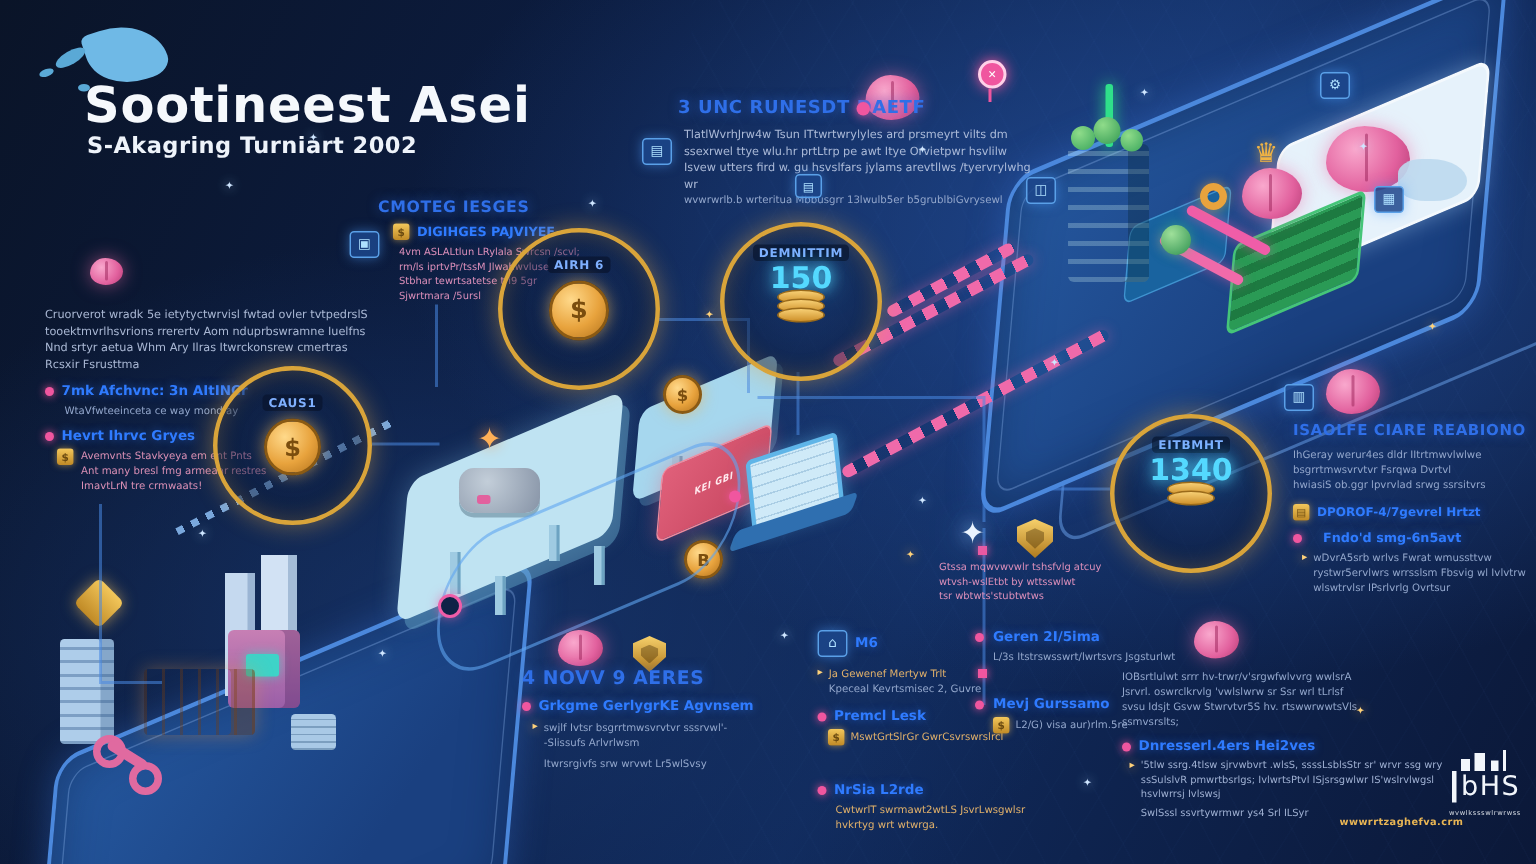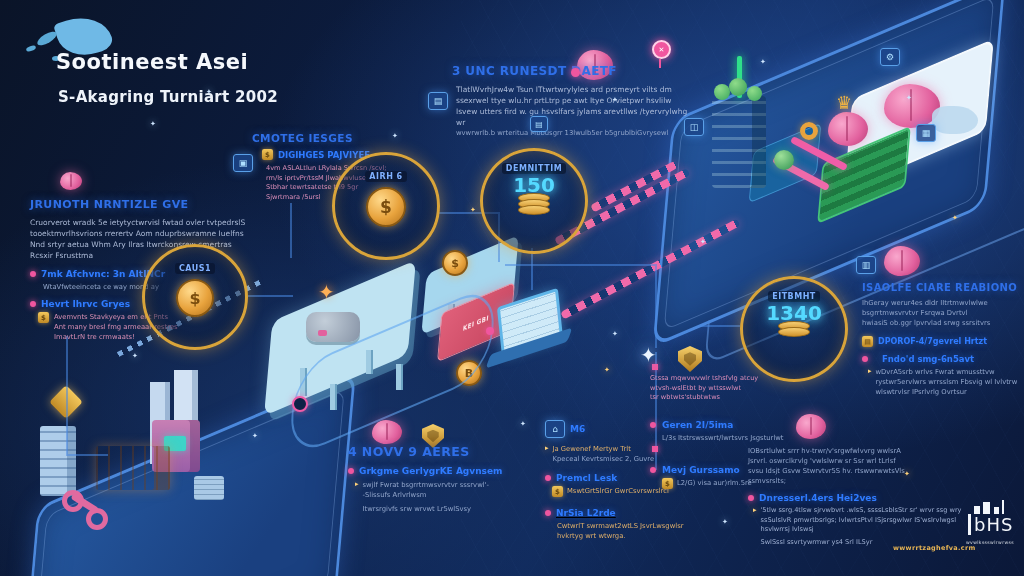--- a/index.html
+++ b/index.html
@@ -8,21 +8,21 @@
     background:
       radial-gradient(820px 480px at 76% 28%, rgba(34,76,150,.85) 0%, rgba(34,76,150,0) 62%),
       radial-gradient(700px 430px at 30% 72%, rgba(24,54,108,.8) 0%, rgba(24,54,108,0) 60%),
       linear-gradient(118deg,#0a1428 0%,#0c1d42 35%,#102a5c 62%,#0b1838 100%);}
   .grid-overlay{position:absolute;right:0;top:0;width:55%;height:100%;opacity:.5;pointer-events:none;
     background:repeating-linear-gradient(62deg, rgba(100,150,230,.05) 0 1px, transparent 1px 26px),
                repeating-linear-gradient(-58deg, rgba(100,150,230,.04) 0 1px, transparent 1px 30px);}
   .abs{position:absolute;}
   .iso{transform:rotate(-23deg) skewX(-28deg);}
   
-  .title{font-size:21px;font-weight:800;color:#f5f8fc;letter-spacing:.5px;white-space:nowrap;}
+  .title{font-size:33px;font-weight:800;color:#f5f8fc;letter-spacing:.5px;white-space:nowrap;}
   .subtitle{font-size:15px;font-weight:800;color:#eef3fa;letter-spacing:.3px;white-space:nowrap;}
   .sec-heading{font-weight:bold;color:#2f6fe8;letter-spacing:.4px;white-space:nowrap;
     text-shadow:0 0 8px rgba(47,111,232,.55);}
   .body-line{color:#b6c4e0;font-size:7.5px;line-height:11px;white-space:nowrap;opacity:.92;}
   .sub-line{color:#92a6cb;font-size:6.8px;line-height:10px;white-space:nowrap;}
   .pink-line{color:#dc8fba;font-size:6.6px;line-height:9.5px;white-space:nowrap;}
   .bullet-row{display:flex;align-items:center;gap:5px;}
   .pink-dot{width:6px;height:6px;border-radius:50%;background:#f0569f;box-shadow:0 0 6px #f0569f;flex:0 0 auto;}
   .bullet-label{color:#2f7bff;font-weight:bold;font-size:9px;white-space:nowrap;
     text-shadow:0 0 6px rgba(47,123,255,.5);}
@@ -159,21 +159,20 @@
     <div class="abs" style="left:34px;top:10px;width:52px;height:40px;background:#6fb9e6;border-radius:12% 85% 30% 75%;transform:rotate(-18deg);"></div>
     <div class="abs" style="left:12px;top:28px;width:22px;height:9px;background:#5aa9d6;border-radius:50%;transform:rotate(-30deg);"></div>
     <div class="abs" style="left:2px;top:40px;width:10px;height:5px;background:#5aa9d6;border-radius:50%;transform:rotate(-20deg);"></div>
     <div class="abs" style="left:28px;top:50px;width:8px;height:5px;background:#5aa9d6;border-radius:50%;"></div>
   </div>
   <div class="abs title" style="left:56px;top:50px;">Sootineest Asei</div>
   <div class="abs subtitle" style="left:58px;top:88px;">S-Akagring Turniart 2002</div>
 
   <div class="brain" style="left:60px;top:172px;width:22px;height:18px;"></div>
   <div class="abs" style="left:30px;top:198px;width:205px;">
-    <div class="sec-heading" style="font-size:11px;">JRUNOTH NRNTIZLE GVE</div>
     <div style="margin-top:6px;">
       <div class="body-line">Cruorverot wradk 5e ietytyctwrvisl fwtad ovler tvtpedrslS</div>
       <div class="body-line">tooektmvrlhsvrions rrerertv Aom nduprbswramne Iuelfns</div>
       <div class="body-line">Nnd srtyr aetua Whm Ary Ilras Itwrckonsrew cmertras</div>
       <div class="body-line">Rcsxir Fsrusttma</div>
     </div>
     <div class="bullet-row" style="margin-top:8px;">
       <span class="pink-dot"></span>
       <span class="bullet-label">7mk Afchvnc: 3n AItINCr</span>
     </div>
@@ -278,21 +277,21 @@
     </div>
   <div class="abs" style="left:348px;top:444px;width:195px;">
     <div class="sec-heading" style="font-size:12.5px;">4  NOVV 9 AERES</div>
     <div class="bullet-row" style="margin-top:7px;">
       <span class="pink-dot"></span>
       <span class="bullet-label">Grkgme GerlygrKE Agvnsem</span>
     </div>
     <div style="display:flex;gap:4px;margin:4px 0 0 7px;">
       <span class="spark gold" style="position:static;font-size:7px;">▸</span>
       <div>
-        <div class="sub-line">swjlf Fwrat bsgrrtmwsvrvtvr sssrvwl'-</div>
+        <div class="sub-line">swjlf Ivtsr bsgrrtmwsvrvtvr sssrvwl'-</div>
         <div class="sub-line">-Slissufs Arlvrlwsm</div>
         <div class="sub-line" style="margin-top:4px;">Itwrsrgivfs srw wrvwt Lr5wlSvsy</div>
       </div>
     </div>
   </div>
 
   <div class="abs" style="left:545px;top:420px;width:150px;">
     <div style="display:flex;align-items:center;gap:5px;">
       <span class="icon-chip" style="position:static;">⌂</span>
       <span class="bullet-label">M6</span>
@@ -305,35 +304,35 @@
       </div>
     </div>
     <div class="bullet-row" style="margin-top:9px;">
       <span class="pink-dot"></span>
       <span class="bullet-label">Premcl Lesk</span>
     </div>
     <div style="display:flex;gap:4px;margin:3px 0 0 7px;">
       <span class="gold-chip">$</span>
       <div class="sub-line" style="color:#e0b06a;">MswtGrtSlrGr GwrCsvrswrslrcl</div>
     </div>
-    <div class="bullet-row" style="margin-top:11px;text-decoration:underline;">
+    <div class="bullet-row" style="margin-top:25px;">
       <span class="pink-dot"></span>
       <span class="bullet-label">NrSia L2rde</span>
     </div>
     <div style="margin:3px 0 0 12px;">
       <div class="sub-line" style="color:#e0b06a;">CwtwrlT swrmawt2wtLS JsvrLwsgwlsr</div>
       <div class="sub-line" style="color:#e0b06a;">hvkrtyg wrt wtwrga.</div>
     </div>
   </div>
 
   <span class="spark" style="left:640px;top:343px;font-size:20px;color:#eaf4ff;text-shadow:0 0 12px #8fc6ff,0 0 24px #5aa0ff;">✦</span>
   <div class="shield" style="left:678px;top:346px;width:24px;height:26px;">
       <div class="shield-inner"></div>
     </div>
-  <div class="abs" style="left:650px;top:374px;width:150px;">
+  <div class="abs" style="left:626px;top:374px;width:150px;">
     <div class="pink-line">Gtssa mqwvwvwlr tshsfvlg atcuy</div>
     <div class="pink-line">wtvsh-wslEtbt by wttsswlwt</div>
     <div class="pink-line">tsr wbtwts'stubtwtws</div>
   </div>
   <div class="abs" style="left:662px;top:420px;width:160px;">
     <div class="bullet-row">
       <span class="pink-dot" style="position:absolute;left:-12px;"></span>
       <span class="bullet-label">Geren 2I/5ima</span>
     </div>
     <div class="sub-line" style="margin-top:3px;">L/3s Itstrswsswrt/lwrtsvrs Jsgsturlwt</div>

